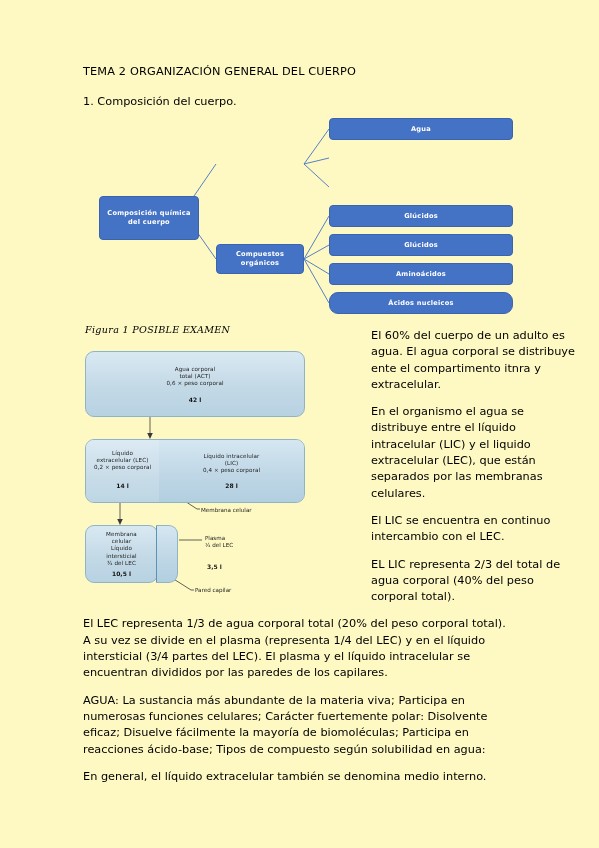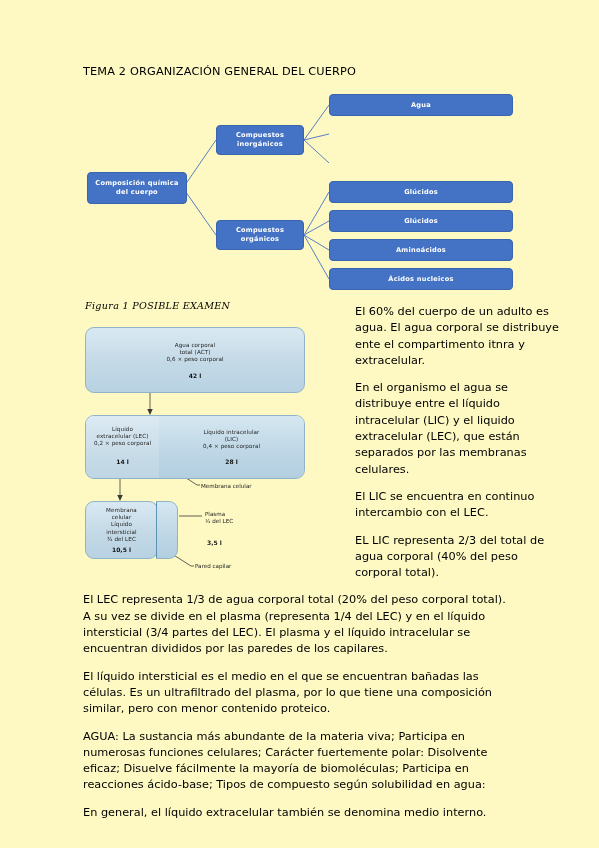--- a/index.html
+++ b/index.html
@@ -71,37 +71,37 @@
     font-size: 6.6px;
     line-height: 8.6px;
     font-weight: bold;
     letter-spacing: 0.25px;
     display: flex;
     align-items: center;
     justify-content: center;
     text-align: center;
     padding: 2px 4px;
   }
-  .node.root   { left: 4px;   top: 78px;  width: 100px; height: 32px; }
+  .node.root   { left: 16px;   top: 78px;  width: 100px; height: 44px; }
   .node.lvl2a  { left: 133px; top: 31px;  width: 88px;  height: 30px; }
   .node.lvl2b  { left: 133px; top: 126px; width: 88px;  height: 30px; }
   .node.leaf   { left: 246px; width: 184px; height: 22px; }
   .leaf0 { top: 0px;   }
   .leaf1 { top: 29px;  }
   .leaf2 { top: 58px;  }
   .leaf3 { top: 87px;  }
   .leaf4 { top: 116px; }
   .leaf5 { top: 145px; }
-  .leaf6 { top: 174px; }
+  .leaf6 { top: 174px; border-radius: 9px; }
 
   
   .split {
     display: flex;
     align-items: flex-start;
-    gap: 0px;
+    gap: 16px;
     margin-top: 4px;
   }
   .fig-col {
     width: 224px;
     flex: 0 0 224px;
   }
   .txt-col {
     width: 206px;
     flex: 0 0 206px;
     padding-top: 4px;
@@ -210,38 +210,38 @@
   }
   .after-split { margin-top: 2px; }
 </style>
 </head>
 <body>
 
 <div class="page">
   <div class="content">
 
     <div class="doc-title">TEMA 2 ORGANIZACIÓN GENERAL DEL CUERPO</div>
+    <div class="sec-title">1. Composición del cuerpo.</div>
 
     <div class="diagram">
       <svg class="wires" viewBox="0 0 430 196">
         <g stroke="#4472C4" stroke-width="0.9" fill="none">
           <line x1="100" y1="94" x2="133" y2="46"></line>
           <line x1="100" y1="94" x2="133" y2="141"></line>
           <line x1="221" y1="46" x2="246" y2="11"></line>
           <line x1="221" y1="46" x2="246" y2="40"></line>
           <line x1="221" y1="46" x2="246" y2="69"></line>
           <line x1="221" y1="141" x2="246" y2="98"></line>
           <line x1="221" y1="141" x2="246" y2="127"></line>
           <line x1="221" y1="141" x2="246" y2="156"></line>
           <line x1="221" y1="141" x2="246" y2="185"></line>
         </g>
       </svg>
 
       <div class="node root">Composición química del cuerpo</div>
-      <div class="node lvl2a">Compuestos inorgánicos</div>
       <div class="node lvl2b">Compuestos orgánicos</div>
 
       <div class="node leaf leaf0">Agua</div>
       <div class="node leaf leaf3">Glúcidos</div>
       <div class="node leaf leaf4">Glúcidos</div>
       <div class="node leaf leaf5">Aminoácidos</div>
       <div class="node leaf leaf6">Ácidos nucleicos</div>
     </div>
 
     <div class="split">
@@ -316,18 +316,17 @@
 
       <div class="txt-col">
         <p>El 60% del cuerpo de un adulto es agua. El agua corporal se distribuye ente el compartimento itnra y extracelular.</p>
         <p>En el organismo el agua se distribuye entre el líquido intracelular (LIC) y el liquido extracelular (LEC), que están separados por las membranas celulares.</p>
         <p>El LIC se encuentra en continuo intercambio con el LEC.</p>
         <p>EL LIC representa 2/3 del total de agua corporal (40% del peso corporal total).</p>
       </div>
     </div>
 
     <p class="body-text after-split">El LEC representa 1/3 de agua corporal total (20% del peso corporal total). A su vez se divide en el plasma (representa 1/4 del LEC) y en el líquido intersticial (3/4 partes del LEC). El plasma y el líquido intracelular se encuentran divididos por las paredes de los capilares.</p>
-    <p class="body-text">El líquido intersticial es el medio en el que se encuentran bañadas las células. Es un ultrafiltrado del plasma, por lo que tiene una composición similar, pero con menor contenido proteico.</p>
     <p class="body-text">AGUA: La sustancia más abundante de la materia viva; Participa en numerosas funciones celulares; Carácter fuertemente polar: Disolvente eficaz; Disuelve fácilmente la mayoría de biomoléculas; Participa en reacciones ácido-base; Tipos de compuesto según solubilidad en agua:</p>
     <p class="body-text">En general, el líquido extracelular también se denomina medio interno.</p>
 
   </div>
 </div>
 
 </body></html>

